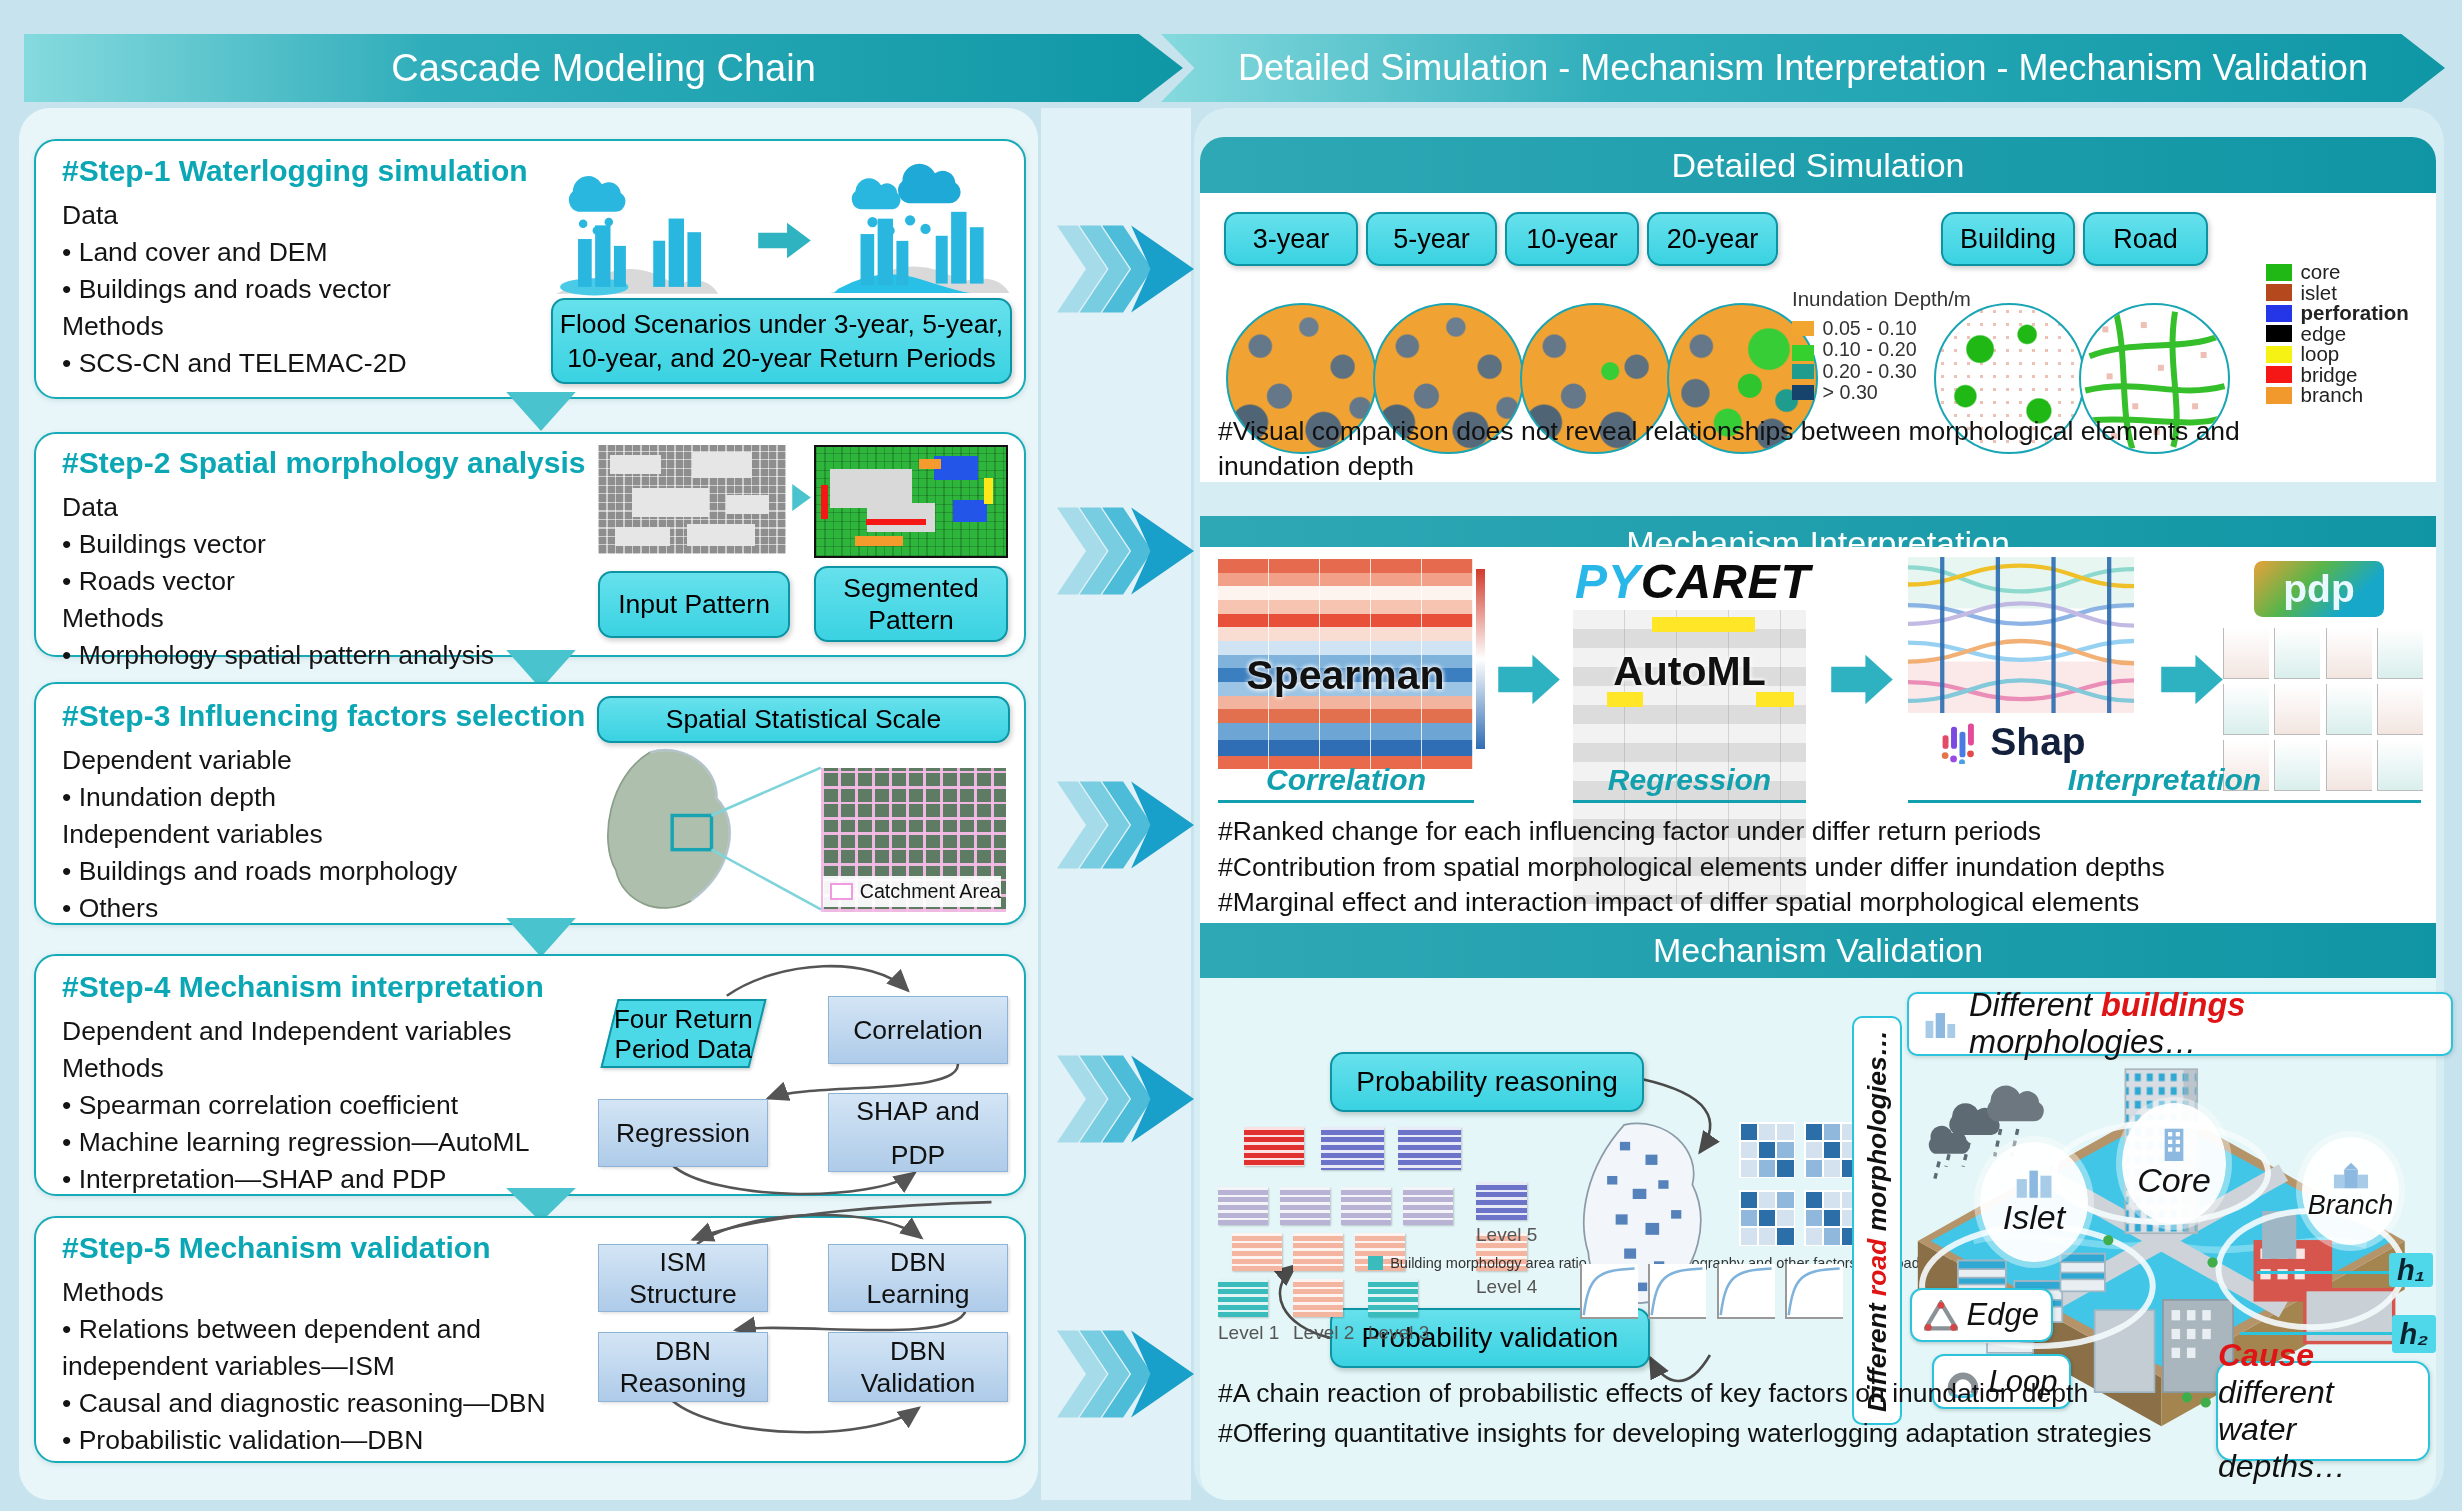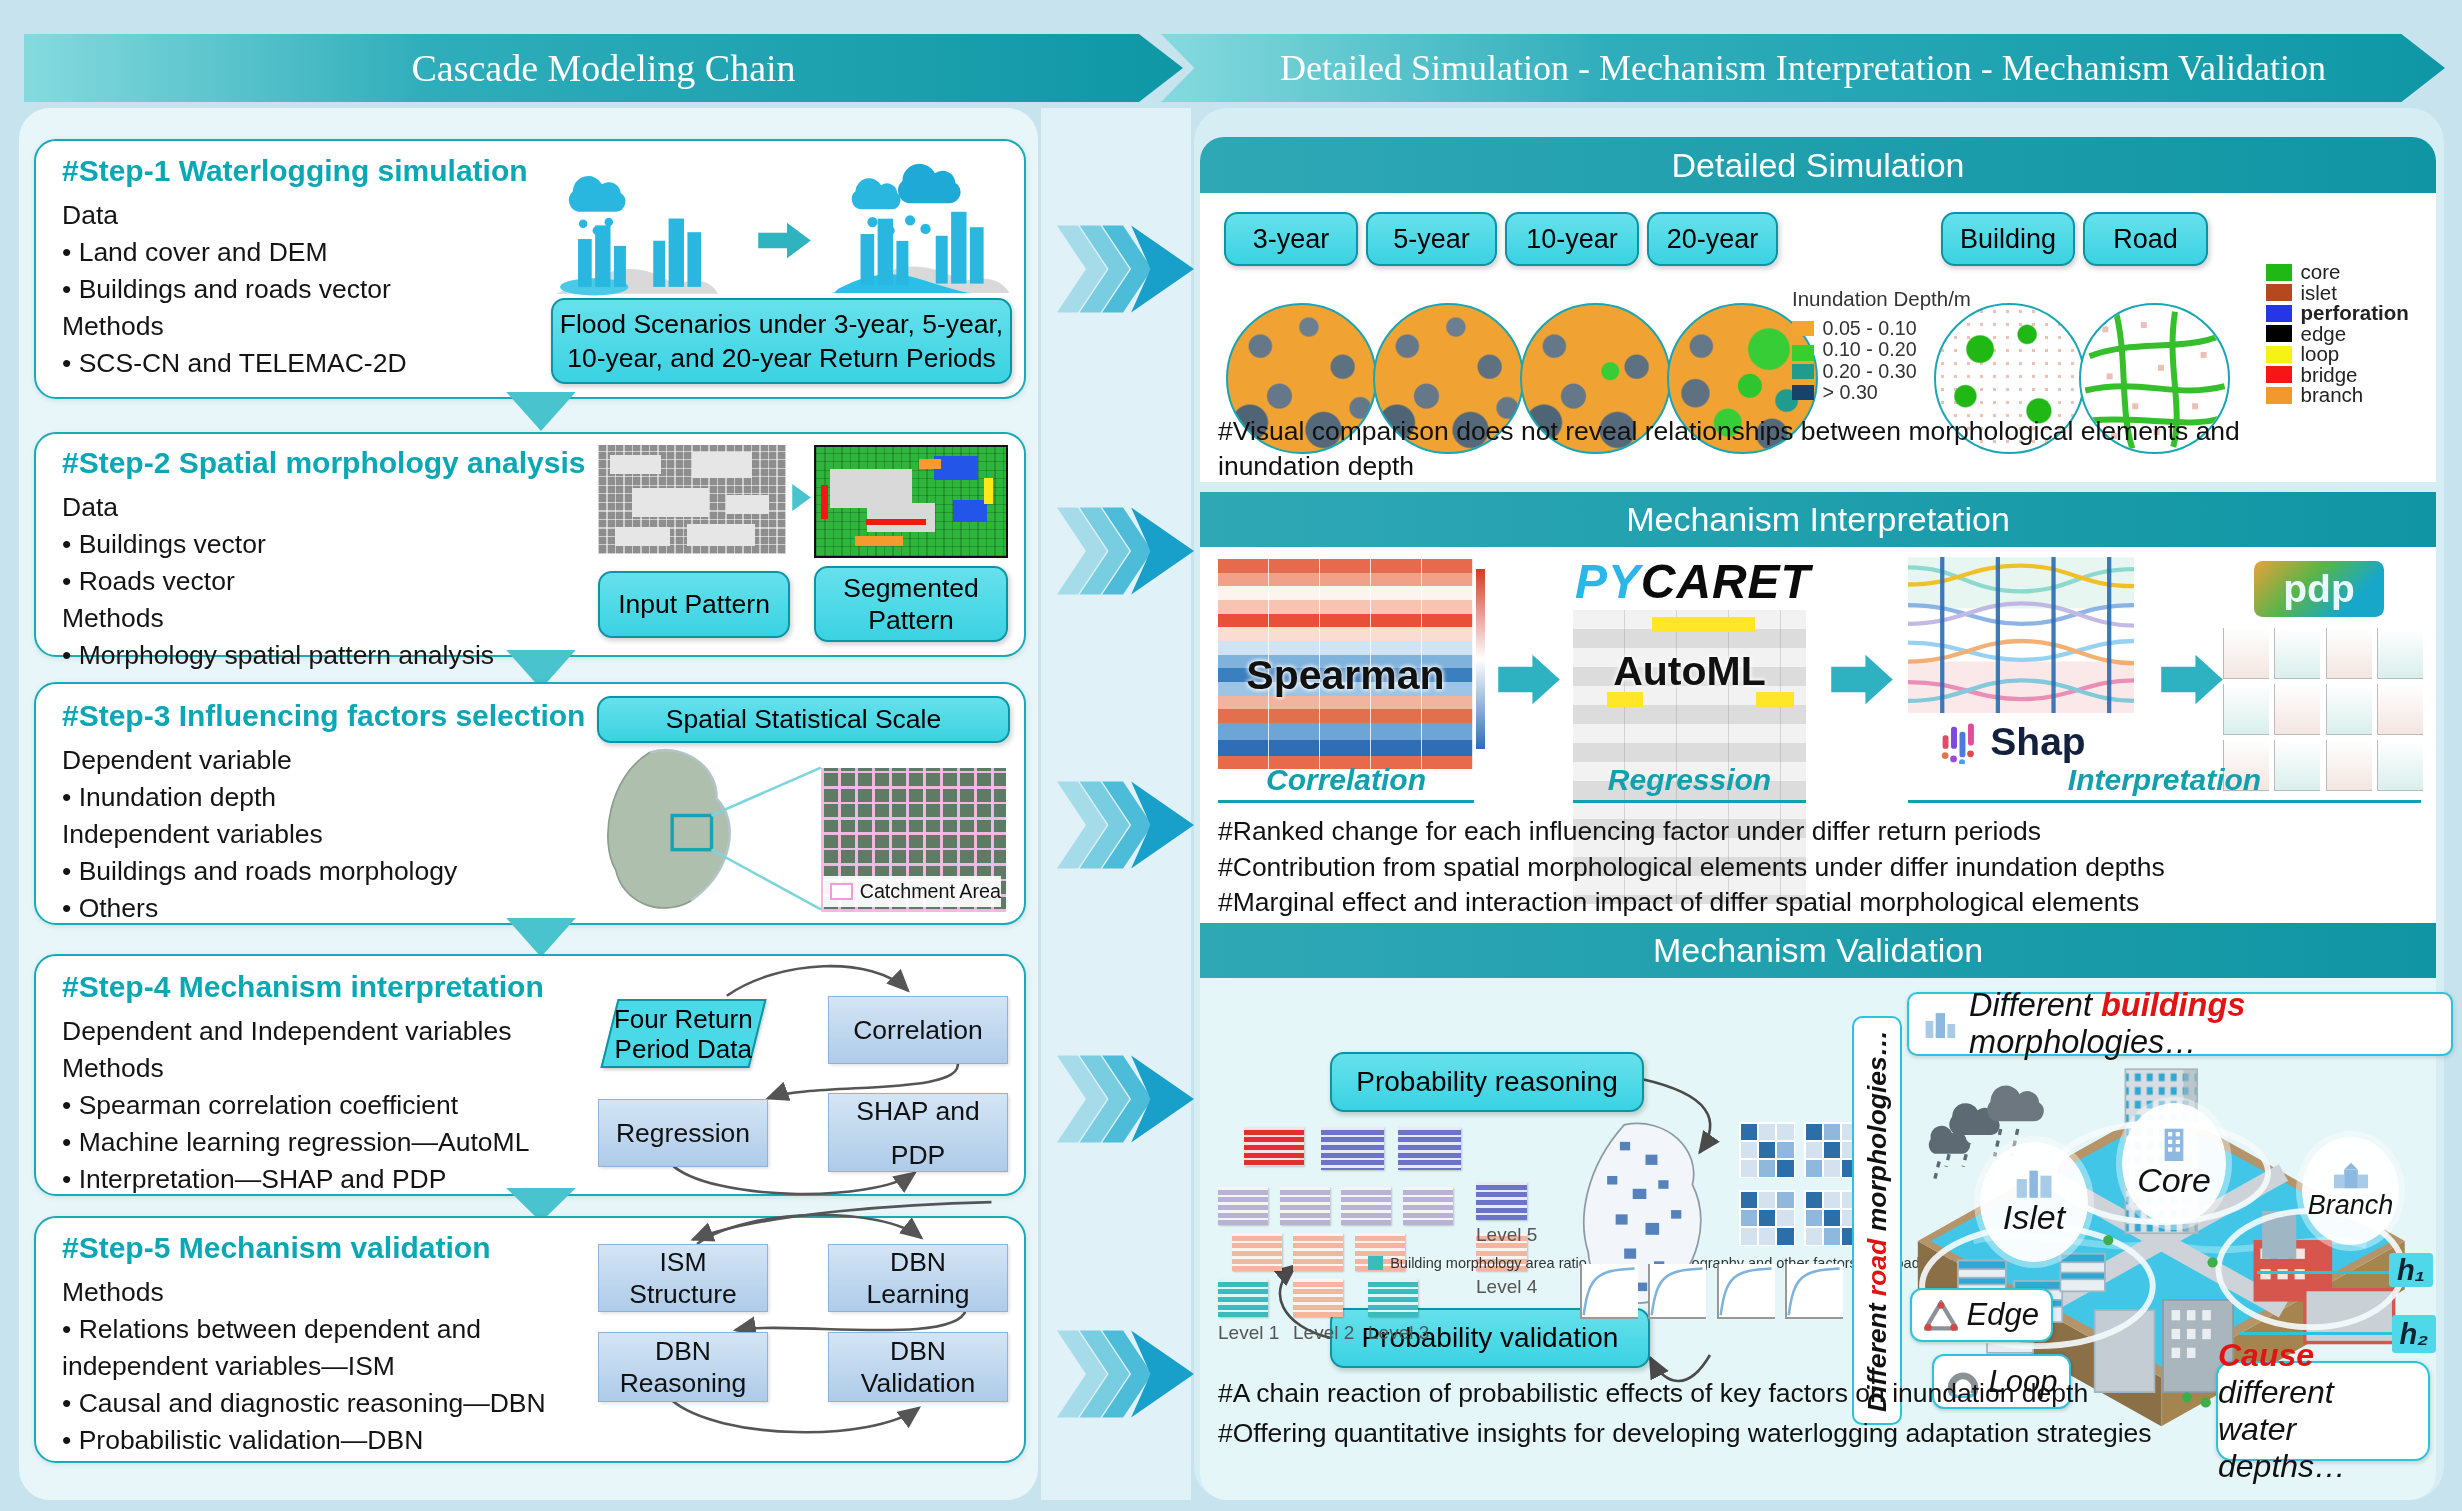--- a/index.html
+++ b/index.html
@@ -1,20 +1,20 @@
 <!DOCTYPE html>
 <html style="font-size:13.7px"><head>
 <meta charset="utf-8">
 <style>
   html,body{margin:0;padding:0;background:#c7e4ee;font-family:"Liberation Sans",sans-serif;}
   #canvas{position:relative;width:2462px;height:1512px;background:#c7e4ee;overflow:hidden;}
   .abs{position:absolute;}
   
   .hdr{display:flex;align-items:center;justify-content:center;color:#fff;
-       background:linear-gradient(90deg,#85dade 0%,#2fadba 35%,#0f97a6 100%);font-family:Liberation Serif, serif;}
+       background:linear-gradient(90deg,#85dade 0%,#2fadba 35%,#0f97a6 100%);}
   .hdr-left{clip-path:polygon(0 0,96.2% 0,100% 50%,96.2% 100%,0 100%);font-size:38px;}
   .hdr-right{clip-path:polygon(0 0,96.6% 0,100% 50%,96.6% 100%,0 100%,2.6% 50%);font-size:36px;}
   
   .panel{border-radius:31px;}
   .stepbox{background:#fff;border:2.6px solid #17abb8;border-radius:22px;box-shadow:0.9px 1.7px 5.1px rgba(0,90,100,.12);}
   .step-title{font-size:30px;font-weight:bold;color:#0ba7b5;margin-bottom:8.5px;white-space:nowrap;}
   .step-line{font-size:26.5px;line-height:37px;color:#141414;white-space:nowrap;}
   .cyanbox{background:linear-gradient(180deg,#66e1ec,#3ad2e2);border:2.6px solid #0d94a4;border-radius:13.7px;
            display:flex;align-items:center;justify-content:center;text-align:center;color:#000;
            box-shadow:1.7px 2.6px 5.1px rgba(0,0,0,.18);}
@@ -426,21 +426,21 @@
     </div>
     <div class="leg-row" style="height:20.5px;">
       <span class="legend-sw" style="width: 26px; height: 17px; background-color: rgb(242, 153, 46);"></span>
       <span style="font-size:20.5px;color:#222;">branch</span>
     </div>
   </div>
 
   <div class="abs note" style="left:1218px;top:416px;">#Visual comparison does not reveal relationships between morphological elements and</div>
   <div class="abs note" style="left:1218px;top:451px;">inundation depth</div>
 
-  <div class="abs sechdr" style="left:1200px;top:492px;width:1236px;height:55px;align-items:center;">
+  <div class="abs sechdr" style="left:1200px;top:516px;width:1236px;height:55px;align-items:center;">
     <span>Mechanism Interpretation</span>
   </div>
   <div class="abs" style="left:1200px;top:547px;width:1236px;height:376px;background:#fff;"></div>
 
   <div class="abs heatmap" style="left:1218px;top:559px;width:255px;height:210px;"></div>
   <div class="abs cbar" style="left:1476px;top:569px;width:8.5px;height:180px;"></div>
   <div class="abs overlayword" style="left:1218px;top:650px;width:255px;height:51px;font-size:41px;">Spearman</div>
 
   <svg class="abs" style="left:1498px;top:653px;" width="62" height="53" viewBox="0 0 72 62">
     <polygon points="0,16 40,16 40,2 72,31 40,60 40,46 0,46" fill="#2eb2c2"></polygon>

